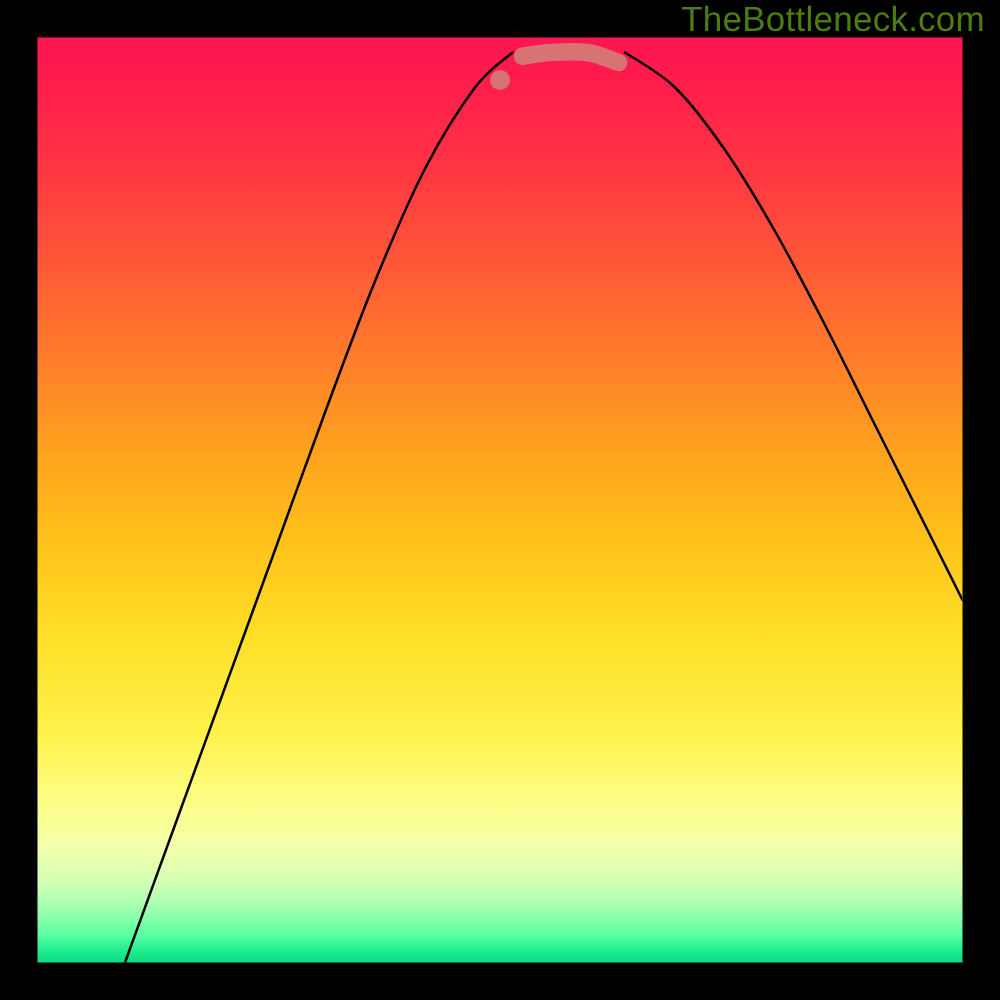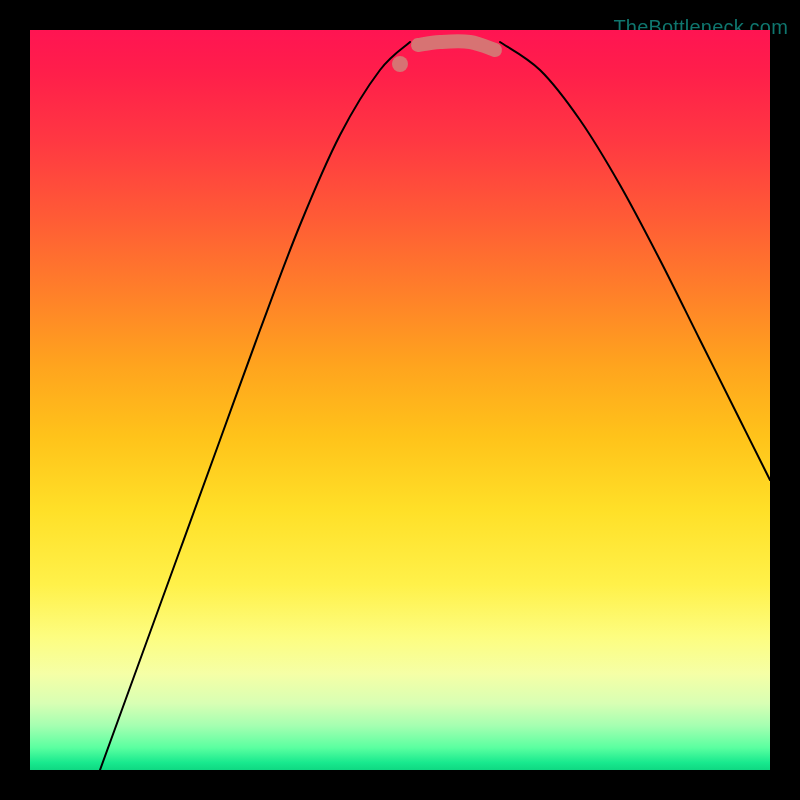--- a/index.html
+++ b/index.html
@@ -10,25 +10,25 @@
     overflow: hidden;
   }
   .frame {
     position: relative;
     width: 800px;
     height: 800px;
     background: #000;
   }
   .attribution {
     position: absolute;
-    top: 16px;
+    top: 0;
     right: 12px;
     font-family: Arial, Helvetica, sans-serif;
-    font-size: 20px;
-    color: #0f766e;
+    font-size: 28px;
+    color: #4d7c0f;
     letter-spacing: 0.2px;
     font-weight: 500;
   }
   .plot-area {
     position: absolute;
     left: 30px;
     top: 30px;
     width: 740px;
     height: 740px;
     

